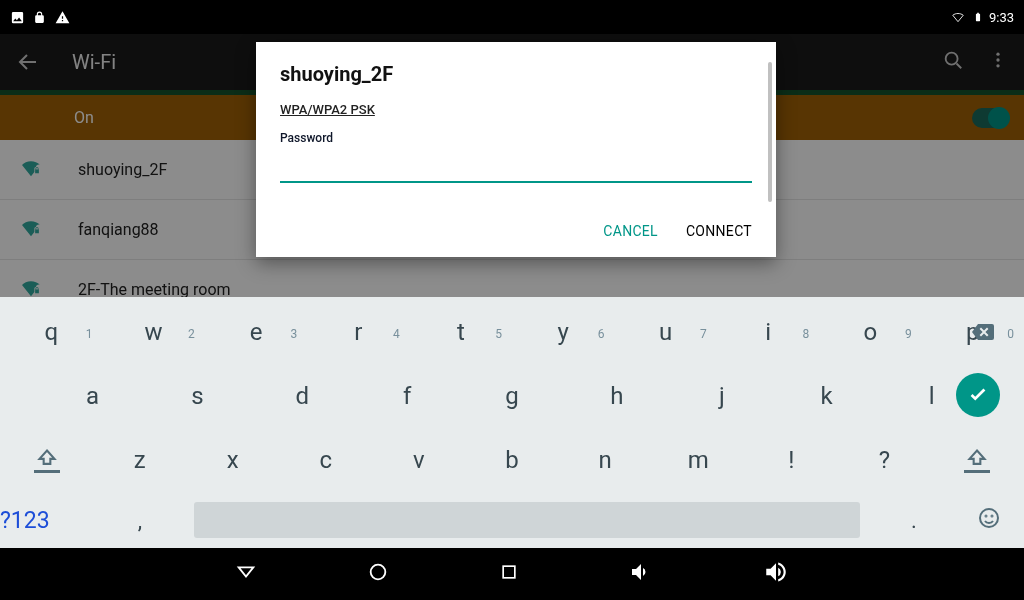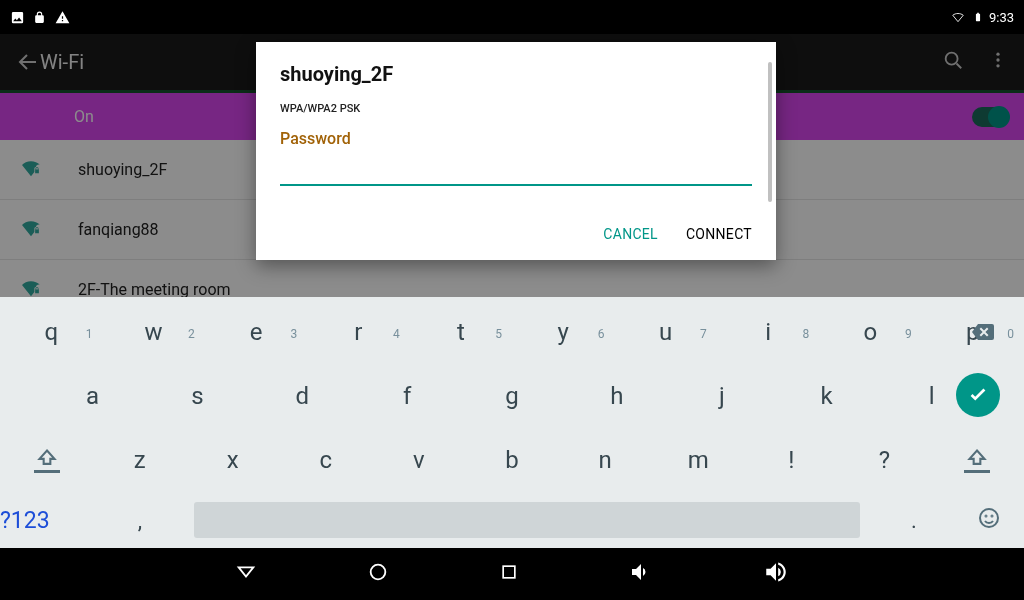--- a/index.html
+++ b/index.html
@@ -7,41 +7,41 @@
 
   
   .status-bar { height: 24px; background: #000; color: #fff; display: flex; align-items: center; padding: 17px 10px; font-size: 13px; }
   .status-left { display: flex; gap: 8px; align-items: center; }
   .status-right { margin-left: auto; display: flex; gap: 6px; align-items: center; }
   .status-icon svg { display: block; }
 
   
   .app-bar { height: 56px; background: #1b1b1b; color: #fff; display: flex; align-items: center; padding: 0 16px; }
   .app-bar .back { width: 24px; height: 24px; color: #ccc; }
-  .app-bar .title { font-size: 20px; font-weight: 400; color: #eee; }
+  .app-bar .title { margin-left: 32px; font-size: 20px; font-weight: 400; color: #eee; }
   .app-bar .actions { margin-left: auto; display: flex; gap: 24px; align-items: center; color: #ccc; }
 
   
-  .toggle-row { height: 50px; background: #d946ef; display: flex; align-items: center; padding: 0 16px 0 74px; border-top: 3px solid #14532d; }
+  .toggle-row { height: 50px; background: #a16207; display: flex; align-items: center; padding: 0 16px 0 74px; border-top: 5px solid #14532d; }
   .toggle-row .label { color: #fff; font-size: 16px; }
   .switch { margin-left: auto; width: 36px; height: 20px; background: #1a6a5b; border-radius: 10px; position: relative; }
   .switch::after { content: ''; position: absolute; right: -2px; top: -1px; width: 22px; height: 22px; background: #009688; border-radius: 50%; }
 
   
   .net-list { background: #fff; }
   .net-item { height: 60px; display: flex; align-items: center; padding: 0 16px 0 16px; border-bottom: 1px solid #e5e5e5; font-size: 16px; color: #222; }
   .net-item .wifi-ic { width: 24px; margin-right: 34px; margin-left: 4px; color: #009688; opacity: 0.8; }
   .dimmer { position: absolute; left: 0; top: 24px; right: 0; bottom: 52px; background: rgba(0,0,0,.45); pointer-events: none; }
 
   
   .dialog { position: absolute; left: 256px; top: 42px; width: 520px; background: #fff; box-shadow: 0 6px 18px rgba(0,0,0,.4); padding: 20px 24px 8px 24px; }
   .dialog h1 { font-size: 20px; font-weight: 700; color: #111; margin-bottom: 16px; }
   .dialog .sec-label { font-size: 13px; color: #666; }
-  .dialog .sec-value { font-size: 11px; color: #222; font-weight: 500; margin-top: 2px; }
-  .dialog .pw-label { font-size: 16px; color: #a16207; font-weight: 500; margin-top: 14px; }
+  .dialog .sec-value { font-size: 13px; color: #222; font-weight: 500; margin-top: 2px; text-decoration: underline; }
+  .dialog .pw-label { font-size: 12px; color: #0f172a; font-weight: 500; margin-top: 14px; }
   .dialog .pw-input { width: 100%; border: none; border-bottom: 2px solid #009688; height: 36px; font-size: 16px; outline: none; margin-top: 2px; }
   .dialog .btn-row { display: flex; justify-content: flex-end; gap: 28px; margin-top: 40px; padding-bottom: 10px; }
   .dialog .btn { font-size: 14px; font-weight: 400; letter-spacing: .3px; background: none; border: none; cursor: pointer; }
   .dialog .btn.cancel { color: #009688; }
   .dialog .btn.connect { color: #000000; }
   .dialog .scroll-ind { position: absolute; right: 4px; top: 20px; width: 4px; height: 140px; background: #c0c0c0; border-radius: 2px; }
 
   
   .keyboard { position: absolute; left: 0; right: 0; bottom: 52px; top: 297px; background: #e8eced; }
   .kb-row { display: flex; position: absolute; left: 0; right: 0; }

